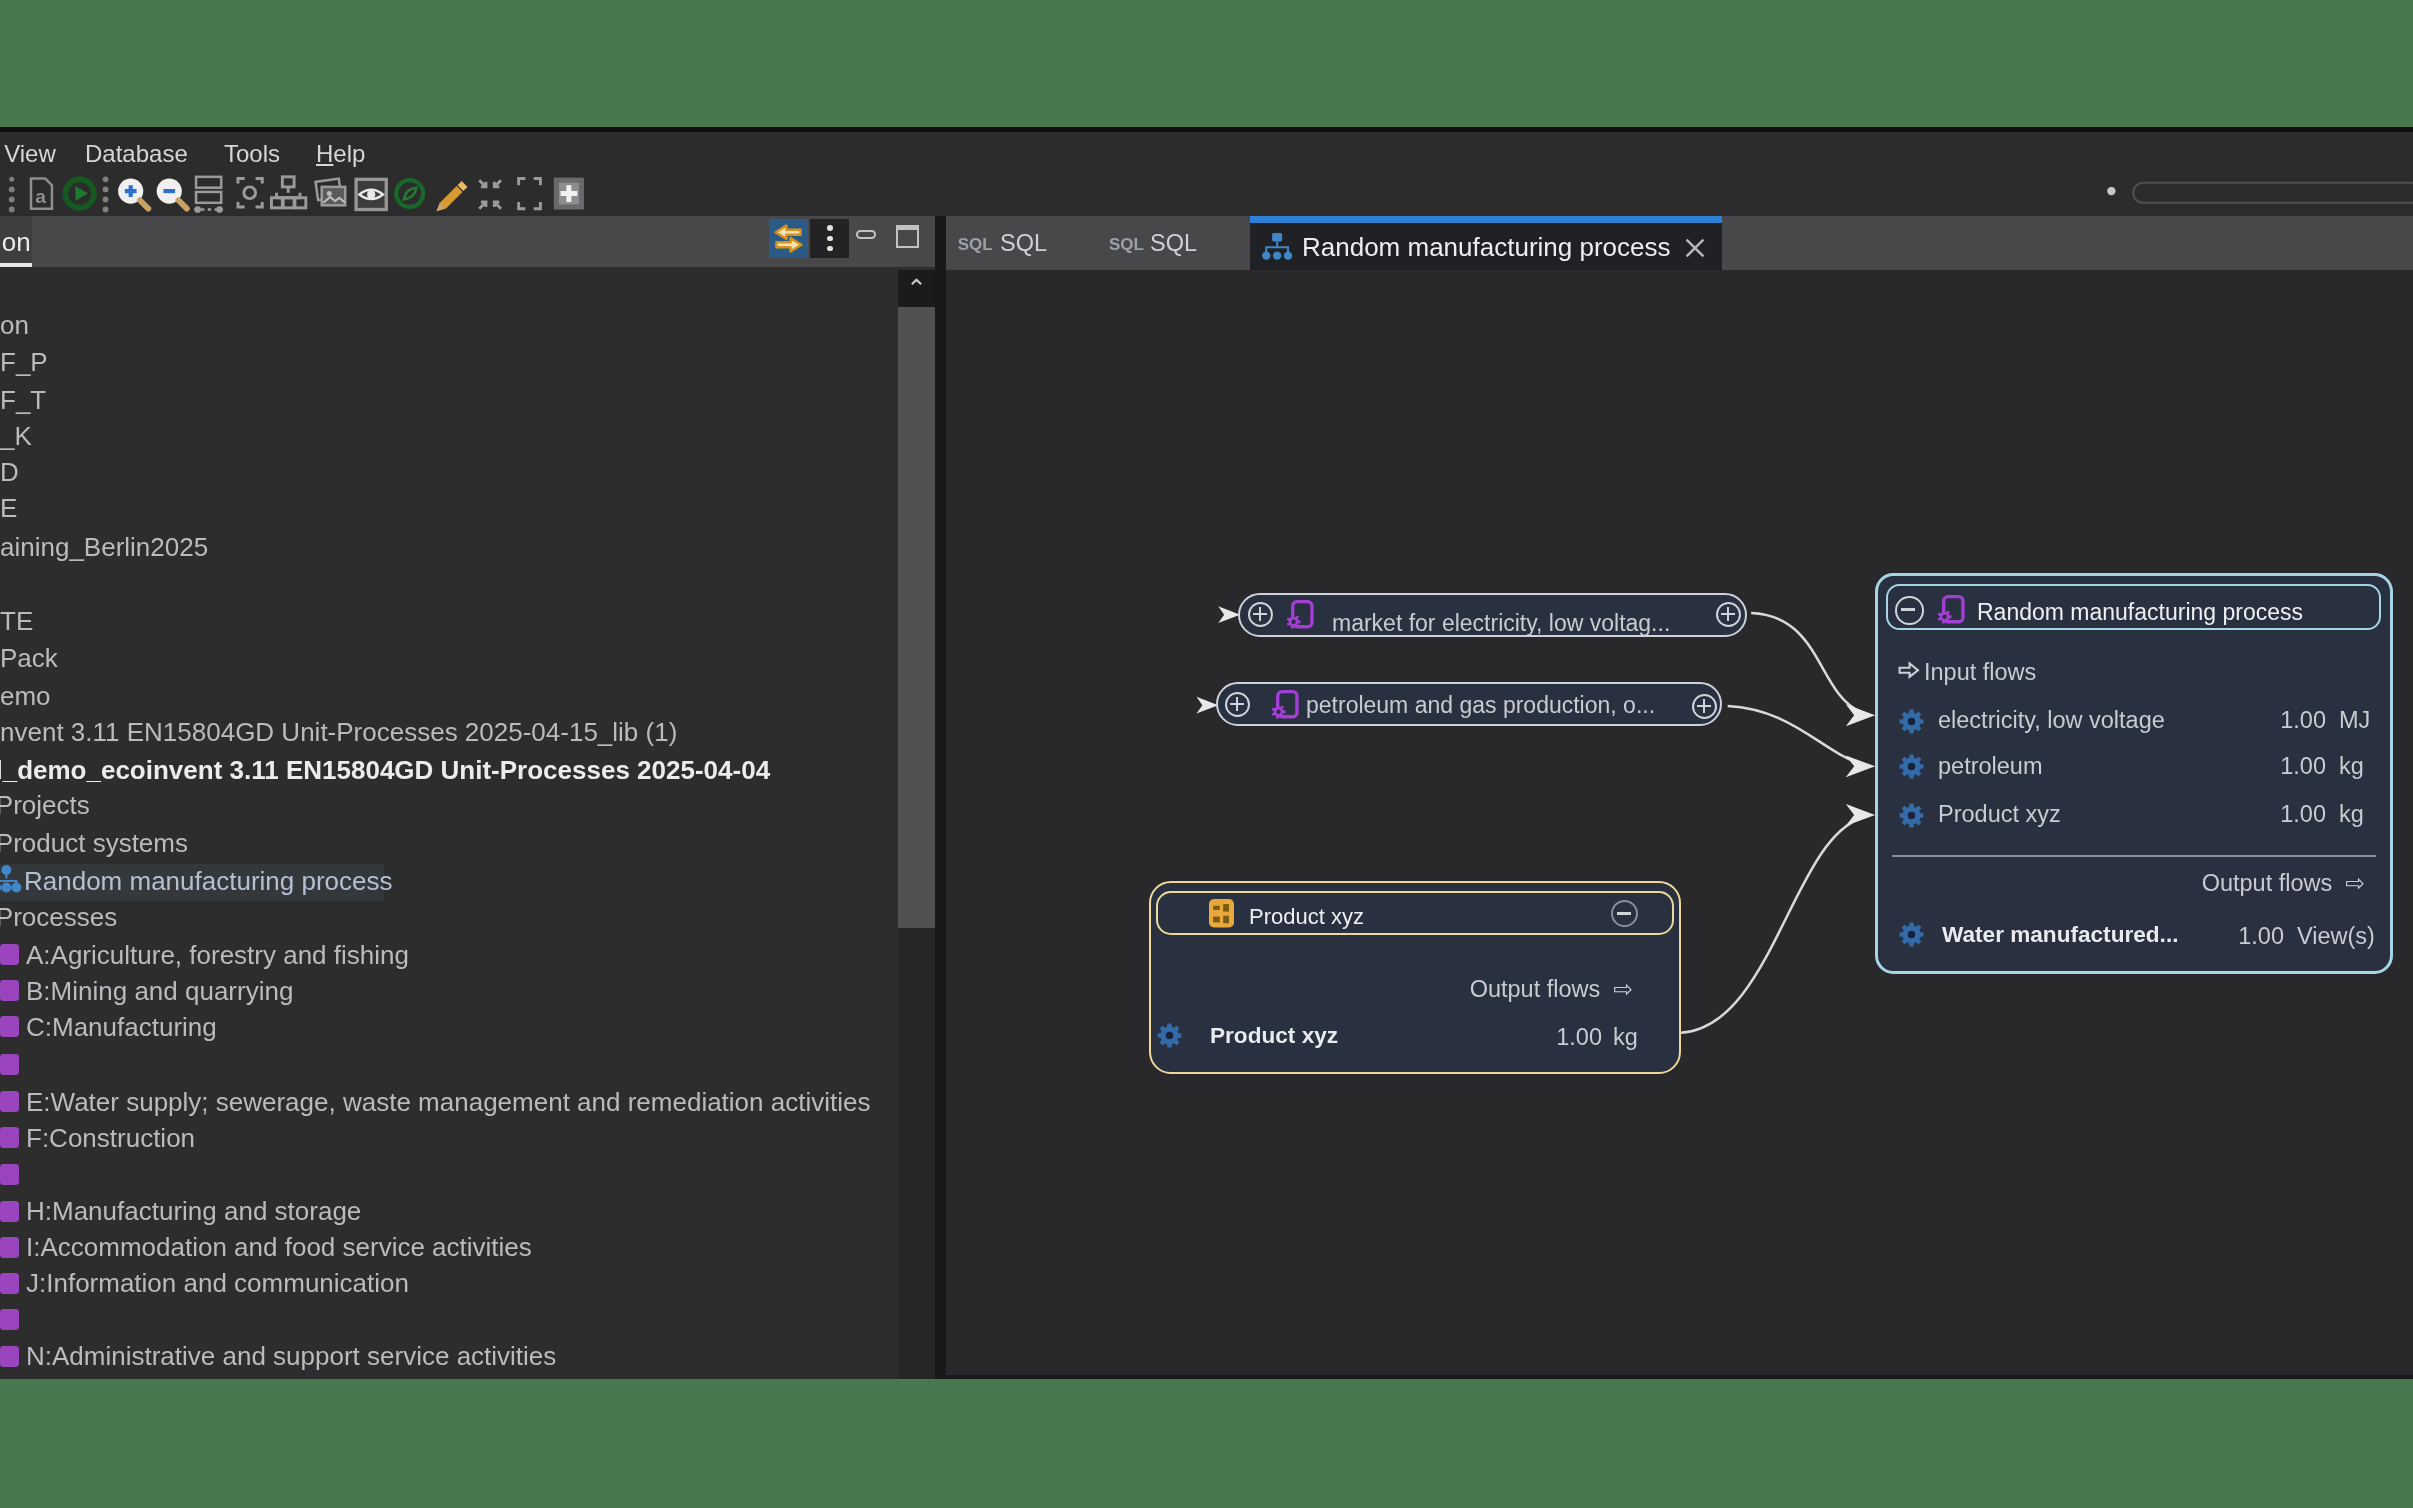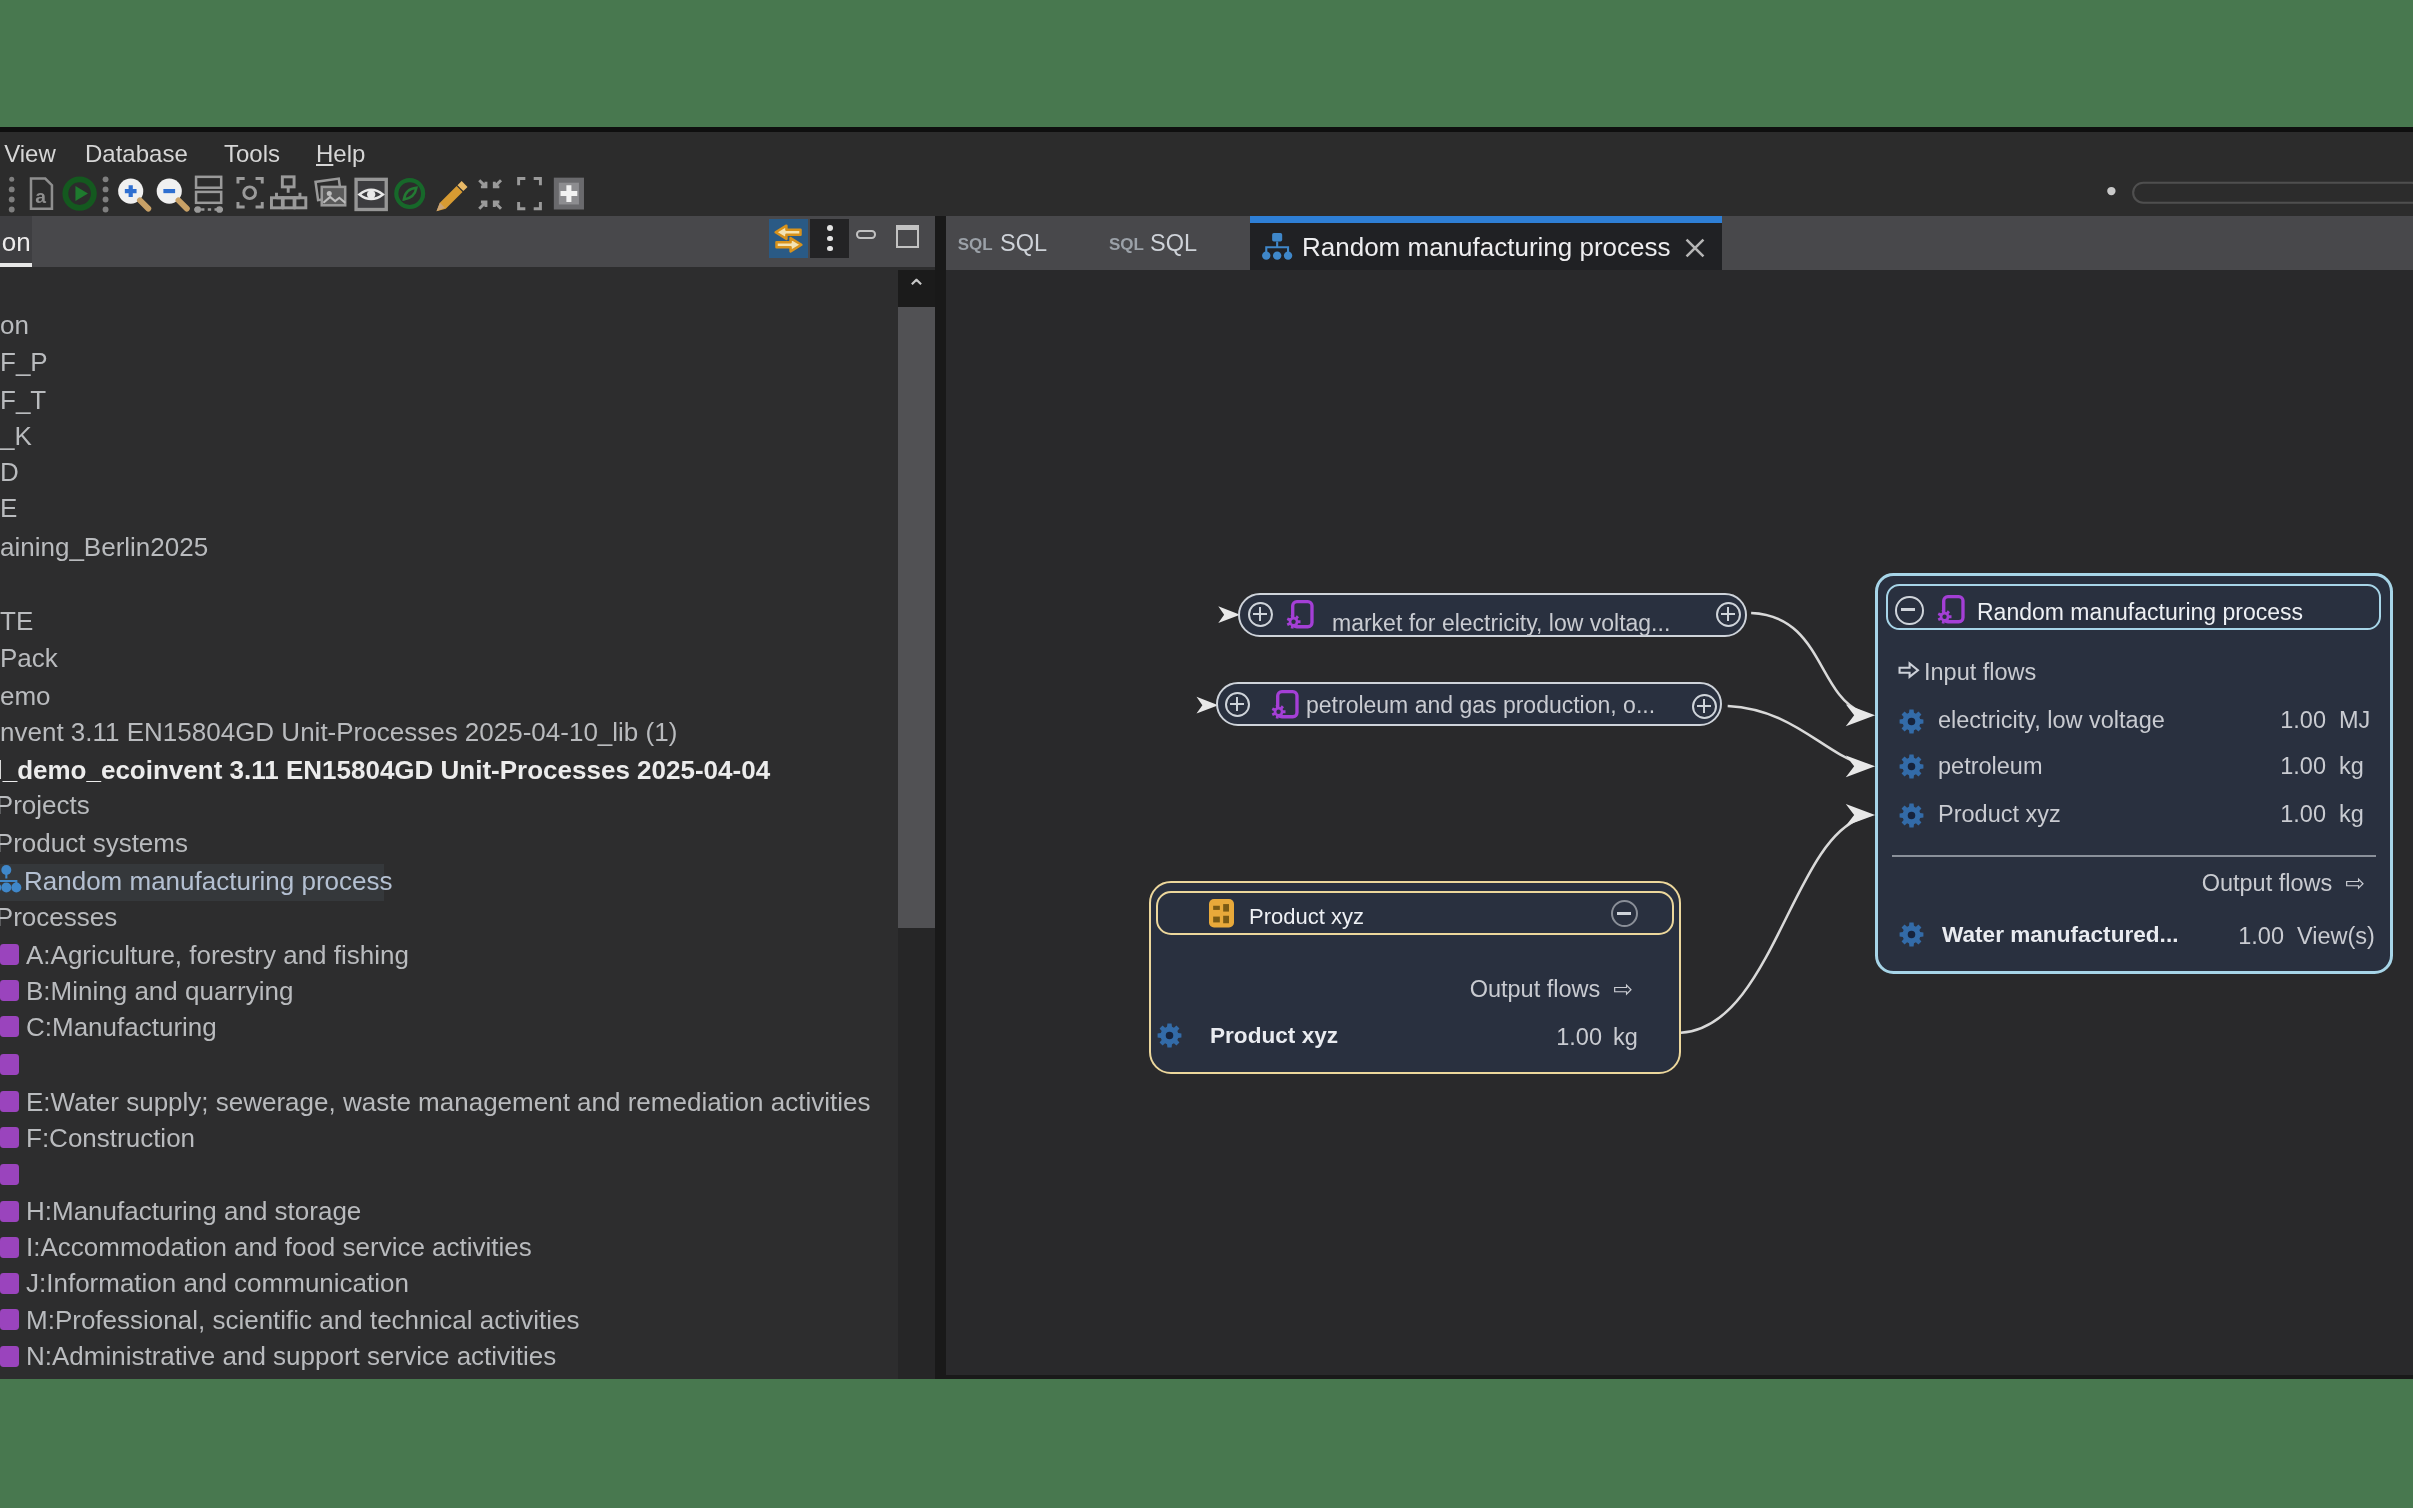--- a/index.html
+++ b/index.html
@@ -141,21 +141,21 @@
         <span class="trow" style="top:43px;">on</span>
         <span class="trow" style="top:80px;">F_P</span>
         <span class="trow" style="top:118px;">F_T</span>
         <span class="trow" style="top:154px;">_K</span>
         <span class="trow" style="top:190px;">D</span>
         <span class="trow" style="top:226px;">E</span>
         <span class="trow" style="top:265px;">aining_Berlin2025</span>
         <span class="trow" style="top:339px;">TE</span>
         <span class="trow" style="top:376px;">Pack</span>
         <span class="trow" style="top:414px;">emo</span>
-        <span class="trow" style="top:450px;">nvent 3.11 EN15804GD Unit-Processes 2025-04-10_lib (1)</span>
+        <span class="trow" style="top:450px;">nvent 3.11 EN15804GD Unit-Processes 2025-04-15_lib (1)</span>
         <span class="trow tbold" style="top:488px;left:-19px;">al_demo_ecoinvent 3.11 EN15804GD Unit-Processes 2025-04-04</span>
         <span class="trow" style="top:523px;left:-4.2px;">Projects</span>
         <span class="trow" style="top:561px;left:-4.2px;">Product systems</span>
         <div style="position:absolute;left:0;top:597px;width:384px;height:37px;background:#35383b;"></div>
         <svg style="position:absolute;left:-6.7px;top:598px;" width="30" height="28.5" viewBox="0 0 36 34">
           <g fill="#3f87c9">
               <circle cx="16" cy="6" r="6"></circle>
               <circle cx="4" cy="27" r="6"></circle>
               <circle cx="16" cy="27" r="6"></circle>
               <circle cx="28" cy="27" r="6"></circle>
@@ -178,21 +178,20 @@
         <div class="psq" style="top:860px;"></div>
           <span class="trow" style="top:856px;left:26px;">F:Construction</span>
         <div class="psq" style="top:897px;"></div>
         <div class="psq" style="top:934px;"></div>
           <span class="trow" style="top:929px;left:26px;">H:Manufacturing and storage</span>
         <div class="psq" style="top:970px;"></div>
           <span class="trow" style="top:965px;left:26px;">I:Accommodation and food service activities</span>
         <div class="psq" style="top:1006px;"></div>
           <span class="trow" style="top:1001px;left:26px;">J:Information and communication</span>
         <div class="psq" style="top:1042px;"></div>
-          <span class="trow" style="top:1038px;left:26px;">M:Professional, scientific and technical activities</span>
         <div class="psq" style="top:1079px;"></div>
           <span class="trow" style="top:1074px;left:26px;">N:Administrative and support service activities</span>
       </div>
       <div id="lheader">
         <div id="ltab">
             <span>on</span>
           </div>
         <div id="ltabline"></div>
         <svg style="position:absolute;left:769px;top:2.5px;" width="39" height="39" viewBox="0 0 47 47">
           <rect x="0" y="0" width="47" height="47" fill="#2a5a85"></rect>

